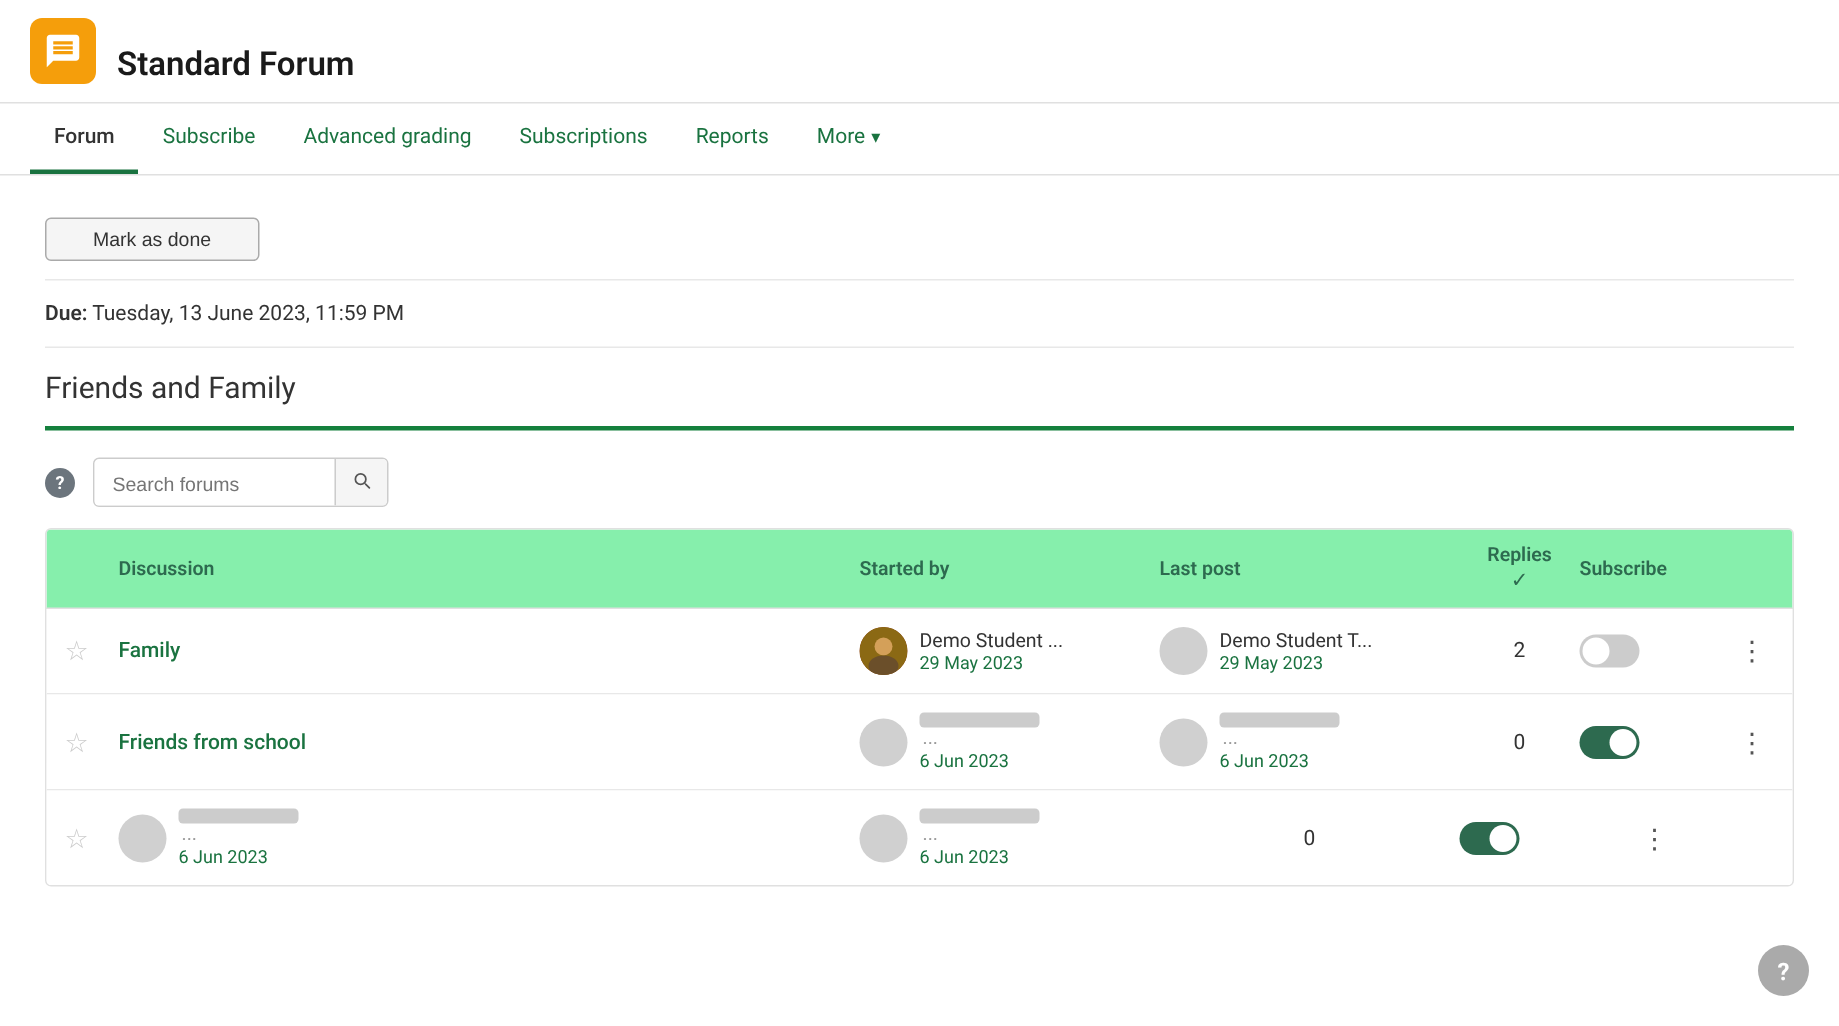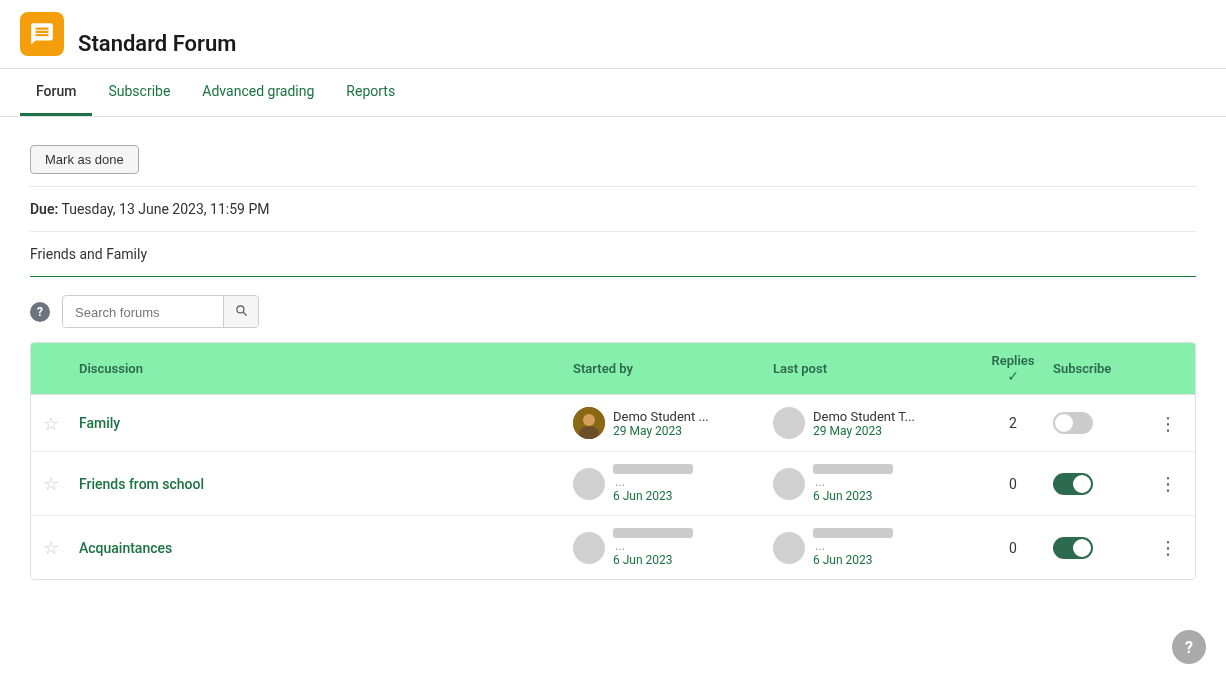--- a/index.html
+++ b/index.html
@@ -13,26 +13,26 @@
     .nav-tabs { display: flex; align-items: center; padding: 0 20px; border-bottom: 1px solid #e0e0e0; }
     .nav-tab { padding: 14px 16px; font-size: 14px; color: #555; cursor: pointer; border-bottom: 3px solid transparent; text-decoration: none; }
     .nav-tab.active { color: #333; border-bottom-color: #1a7340; font-weight: 500; }
     .nav-tab.green-link { color: #1a7340; }
     .nav-tab.has-dropdown { display: flex; align-items: center; gap: 4px; }
     .nav-tab.has-dropdown::after { content: "▾"; font-size: 12px; }
 
     .content { padding: 16px 30px; }
 
     .mark-done-bar { padding: 12px 0; border-bottom: 1px solid #e8e8e8; }
-    .mark-done-btn { padding: 6px 14px; border: 1px solid #aaa; background: #f5f5f5; border-radius: 4px; font-size: 13px; cursor: pointer; color: #333; }
+    .mark-done-btn { padding: 6px 31px; border: 1px solid #aaa; background: #f5f5f5; border-radius: 4px; font-size: 13px; cursor: pointer; color: #333; }
 
     .due-bar { padding: 14px 0; border-bottom: 1px solid #e8e8e8; font-size: 14px; }
     .due-bar .due-label { font-weight: 600; }
 
-    .forum-name-bar { padding: 14px 0; border-bottom: 1px solid #15803d; font-size: 14px; }
+    .forum-name-bar { padding: 14px 0; border-bottom: 3px solid #15803d; font-size: 20px; }
 
     .toolbar { display: flex; align-items: center; gap: 12px; padding: 18px 0 14px 0; }
     .help-icon { width: 20px; height: 20px; border-radius: 50%; background: #6c757d; color: white; font-size: 12px; font-weight: bold; display: flex; align-items: center; justify-content: center; cursor: pointer; flex-shrink: 0; }
     .search-wrapper { display: flex; align-items: flex-end; border: 1px solid #ccc; border-radius: 4px; overflow: hidden; }
     .search-input { border: none; outline: none; padding: 7px 12px; font-size: 13px; width: 160px; color: #666; }
     .search-btn { background: #f5f5f5; border: none; border-left: 1px solid #ccc; padding: 7px 10px; cursor: pointer; }
     .search-btn svg { width: 14px; height: 14px; fill: #555; }
     .add-topic-btn { background: #2d6a4f; color: white; border: none; border-radius: 4px; padding: 8px 16px; font-size: 14px; cursor: pointer; font-weight: 500; }
 
     .grade-users-row { display: flex; align-items: center; gap: 16px; padding: 8px 0 18px 0; }
@@ -85,21 +85,23 @@
       <path d="M20 2H4c-1.1 0-2 .9-2 2v18l4-4h14c1.1 0 2-.9 2-2V4c0-1.1-.9-2-2-2zm-2 12H6v-2h12v2zm0-3H6V9h12v2zm0-3H6V6h12v2z"></path>
     </svg>
   </div>
   <h1 class="page-title">Standard Forum</h1>
 </div>
 
 <nav class="nav-tabs">
   <a class="nav-tab active">Forum</a>
   <a class="nav-tab green-link">Subscribe</a>
   <a class="nav-tab green-link">Advanced grading</a>
+  <a class="nav-tab green-link">Subscriptions</a>
   <a class="nav-tab green-link">Reports</a>
+  <a class="nav-tab green-link has-dropdown">More</a>
 </nav>
 
 <div class="content">
 
   <div class="mark-done-bar">
     <button class="mark-done-btn">Mark as done</button>
   </div>
 
   <div class="due-bar">
     <span class="due-label">Due:</span>
@@ -197,23 +199,20 @@
       <div>
         <div class="toggle-on">
           <div class="toggle-knob"></div>
         </div>
       </div>
       <div class="more-btn">⋮</div>
     </div>
 
     <div class="discussion-row">
       <div class="star-icon">☆</div>
-      <div>
-        <a class="discussion-link">Acquaintances</a>
-      </div>
       <div class="user-cell">
         <div class="avatar-placeholder"></div>
         <div class="user-info">
           <div class="user-name-blurred"></div>
           <span class="ellipsis">...</span>
           <span class="user-date">6 Jun 2023</span>
         </div>
       </div>
       <div class="user-cell">
         <div class="avatar-placeholder"></div>

